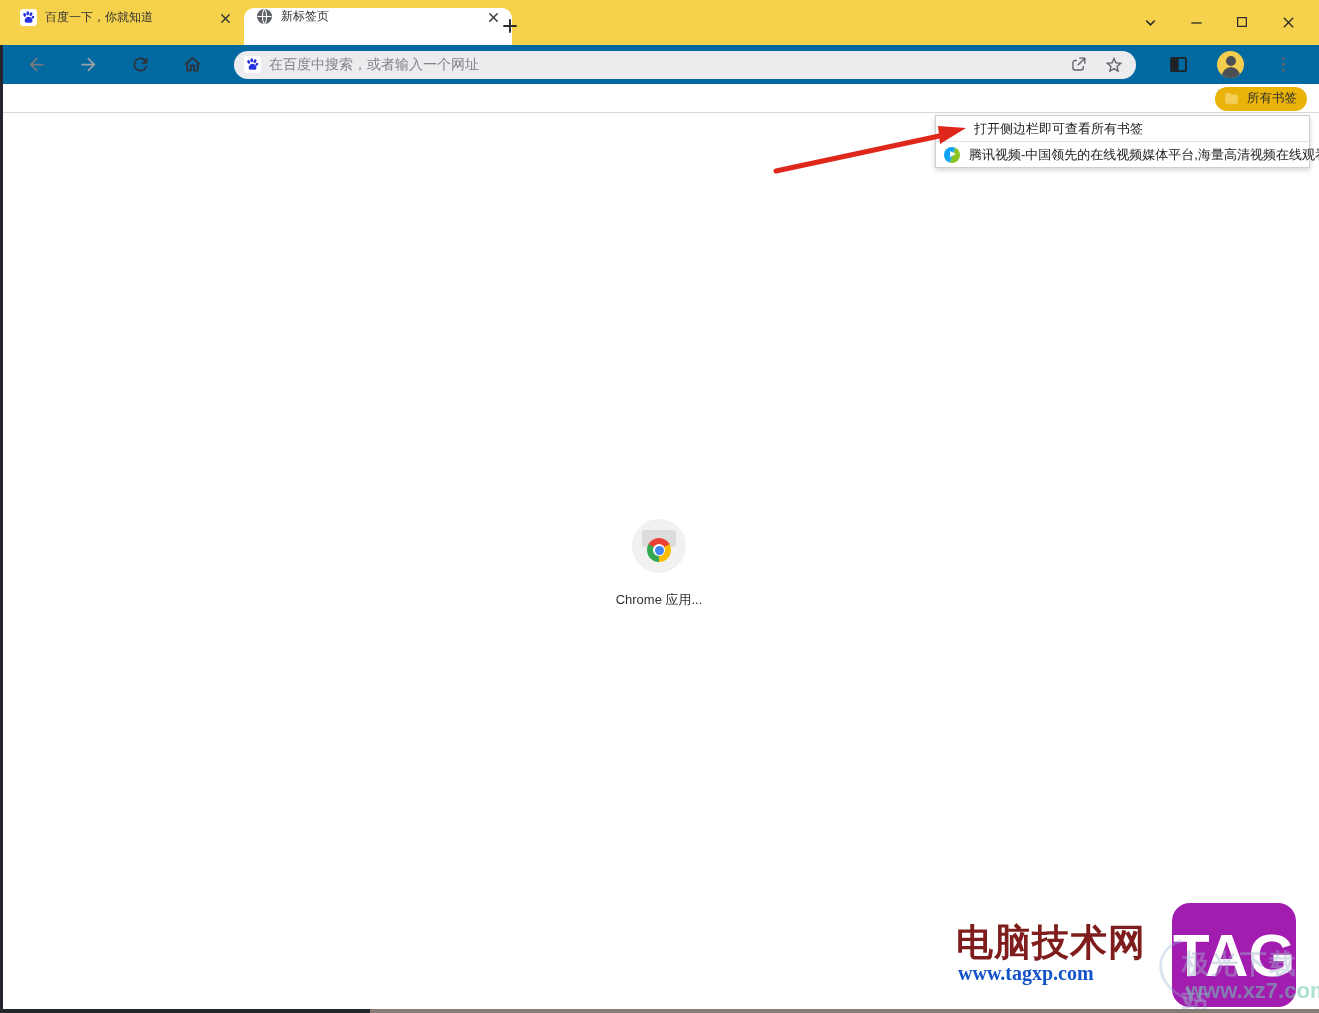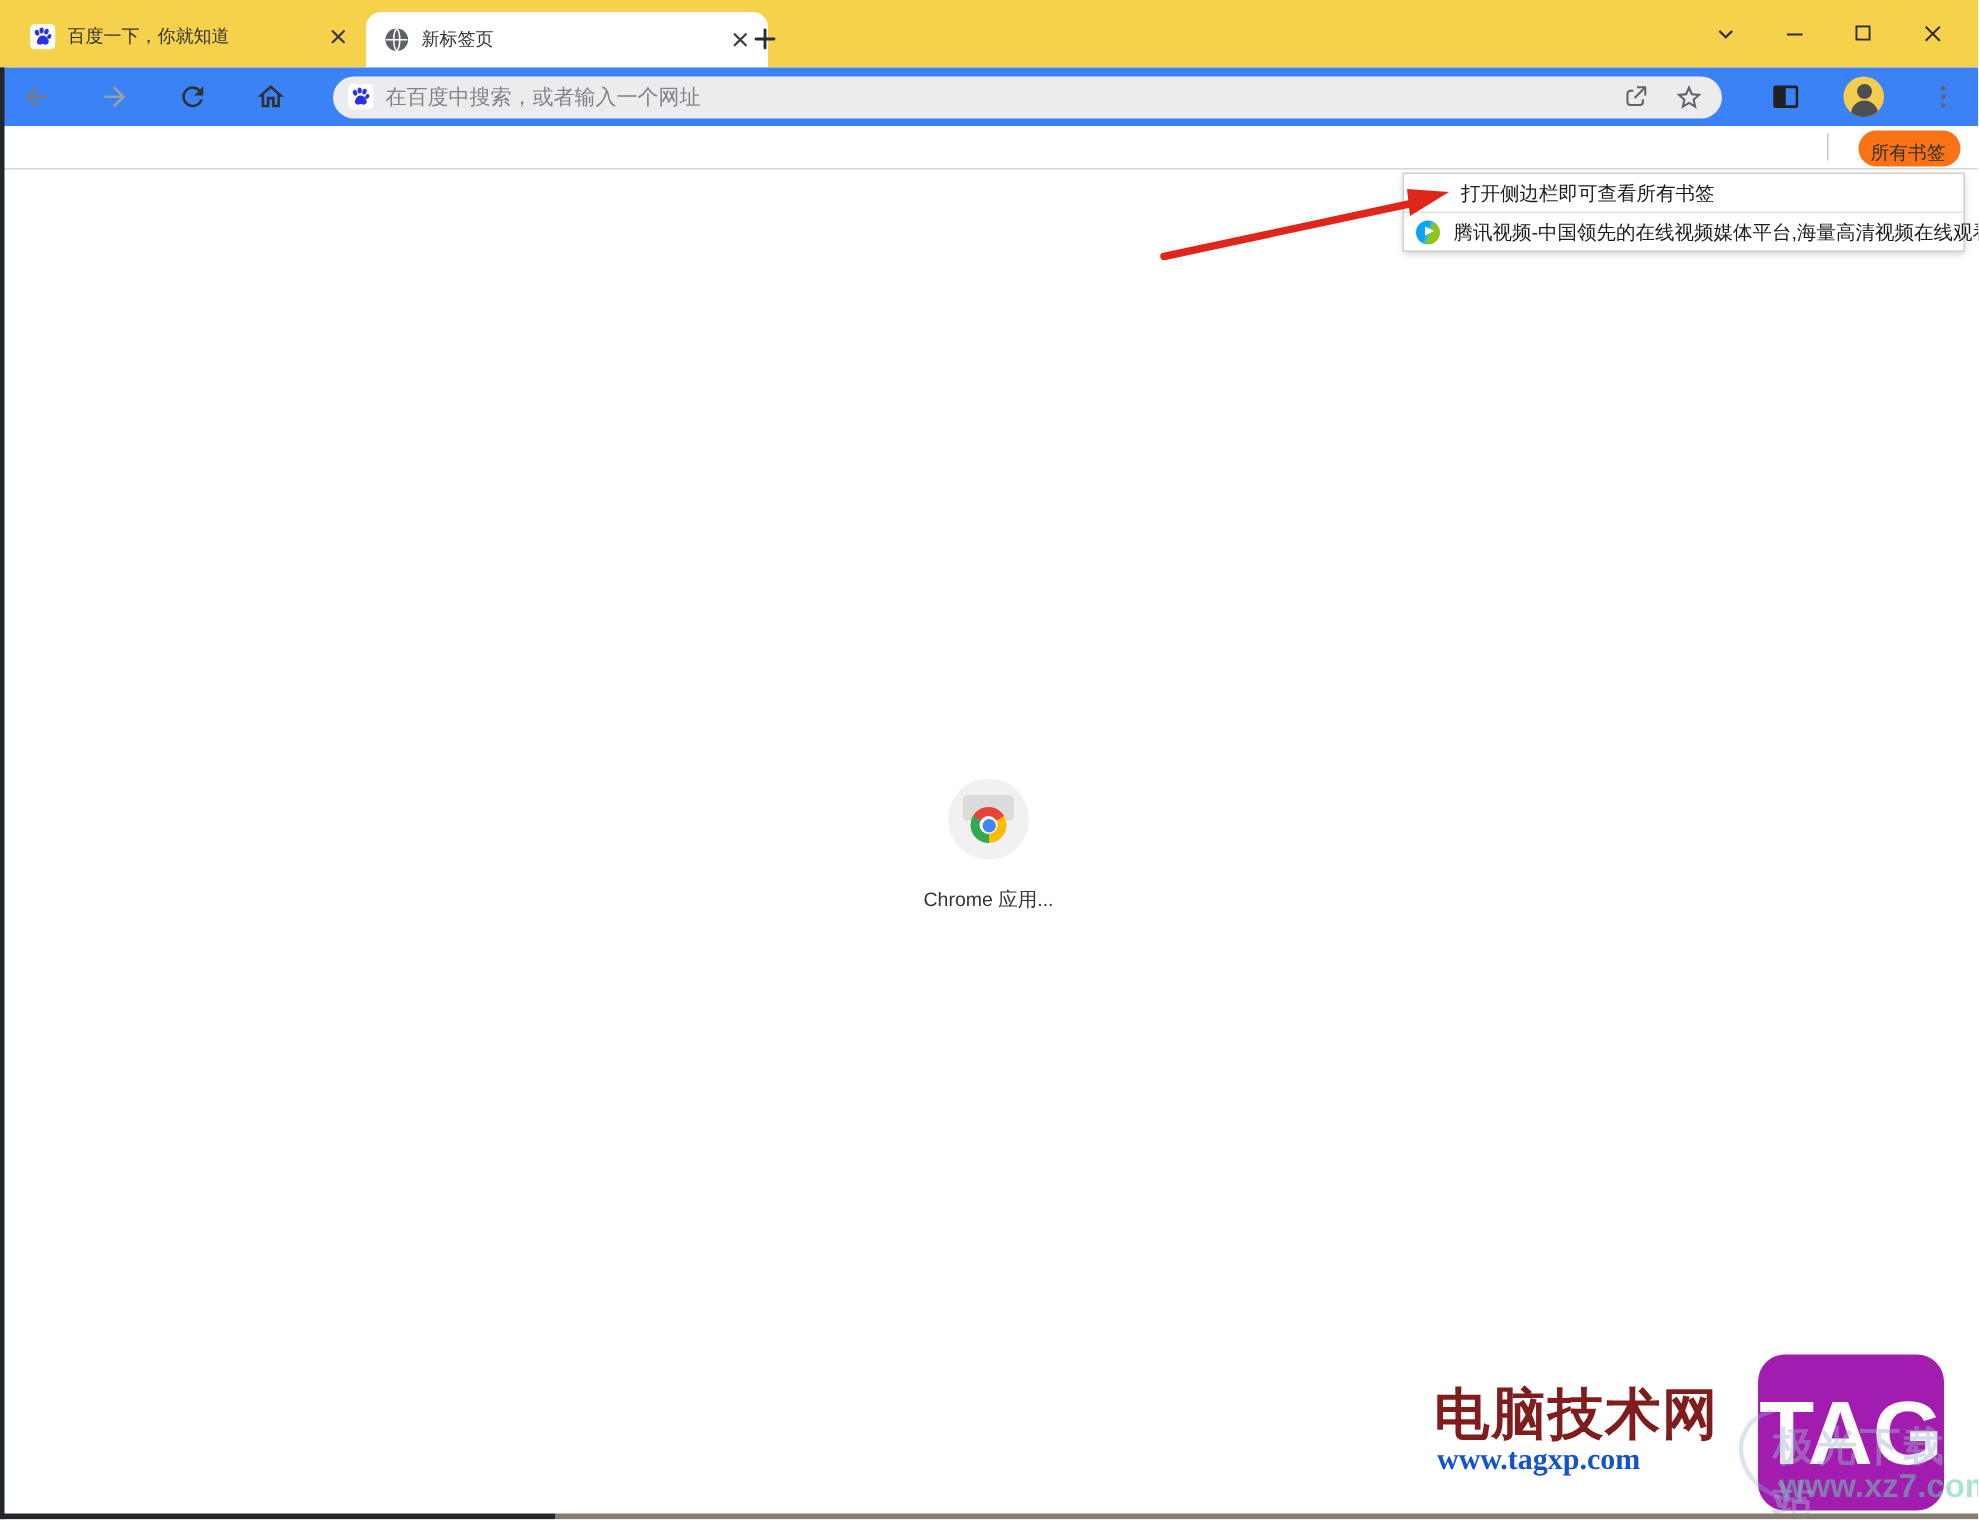--- a/index.html
+++ b/index.html
@@ -2,46 +2,46 @@
 <html><head>
 <meta charset="utf-8">
 <style>
   * { margin:0; padding:0; box-sizing:border-box; }
   html,body { width:1319px; height:1013px; overflow:hidden; }
   body { font-family:"Liberation Sans","DejaVu Sans",sans-serif; background:#fff; }
   .screen { position:relative; width:1319px; height:1013px; background:#fff; overflow:hidden; }
 
   
   .titlebar { position:absolute; left:0; top:0; width:100%; height:45px; background:#F6D24C; }
-  .tab { position:absolute; top:8px; height:37px; display:flex; align-items:center; gap:8px; padding:0 10px 0 12px; font-size:12px; color:#303134; }
+  .tab { position:absolute; top:8px; height:37px; display:flex; gap:8px; padding:0 10px 0 12px; font-size:12px; color:#303134; }
   .tab.inactive { left:8px; width:236px; height:30px; top:9px; }
   .tab.active { left:244px; width:268px; background:#fff; border-radius:10px 10px 0 0; }
   .tab .title { flex:1; white-space:nowrap; overflow:hidden; text-overflow:ellipsis; }
   .tab-close { width:18px; height:18px; display:flex; align-items:center; justify-content:center; border-radius:50%; flex:0 0 auto; }
   .favicon { width:17px; height:17px; flex:0 0 auto; display:block; }
   .newtab-btn { position:absolute; left:496px; top:12px; width:28px; height:28px; display:flex; align-items:center; justify-content:center; border-radius:50%; }
   .win-controls { position:absolute; right:8px; top:4px; height:36px; display:flex; align-items:center; }
   .win-btn { width:46px; height:32px; display:flex; align-items:center; justify-content:center; }
   .win-btn svg { stroke:#2b2b2b; }
 
   
-  .toolbar { position:absolute; left:0; top:45px; width:100%; height:39px; background:#3b82f6; display:flex; align-items:center; padding:0 8px; gap:20px; }
+  .toolbar { position:absolute; left:0; top:45px; width:100%; height:39px; background:#0369a1; display:flex; align-items:center; padding:0 20px; gap:20px; }
   .tool-btn { width:32px; height:32px; display:flex; align-items:center; justify-content:center; border-radius:50%; flex:0 0 auto; }
   .tool-btn svg { width:21px; height:21px; }
   .omnibox { flex:1; height:28px; margin:0 6px; background:#ECECEE; border-radius:14px; display:flex; align-items:center; padding:0 8px 0 10px; gap:8px; }
   .omnibox .placeholder { flex:1; font-size:14px; color:#80838a; white-space:nowrap; overflow:hidden; }
   .omni-icon-btn { width:28px; height:28px; display:flex; align-items:center; justify-content:center; border-radius:50%; flex:0 0 auto; }
   .avatar { width:27px; height:27px; border-radius:50%; background:#F3CE4E; position:relative; overflow:hidden; flex:0 0 auto; margin:0 3px; }
   .avatar::before { content:""; position:absolute; left:8.5px; top:5px; width:10px; height:10px; border-radius:50%; background:#4c4f53; }
   .avatar::after { content:""; position:absolute; left:4.5px; top:16px; width:18px; height:12px; border-radius:9px 9px 0 0; background:#4c4f53; }
 
   
   .bookmarkbar { position:absolute; left:0; top:84px; width:100%; height:29px; background:#fff; border-bottom:1px solid #D8D8D8; }
   .bm-divider { position:absolute; right:100px; top:5px; width:1px; height:18px; background:#c9c9c9; }
-  .all-bookmarks { position:absolute; right:12px; top:2.5px; height:24px; background:#f97316; border-radius:12px; display:flex; align-items:center; gap:7px; padding:0 10px 0 8px; font-size:12.5px; color:#2f3033;flex-direction:column; }
+  .all-bookmarks { position:absolute; right:12px; top:2.5px; height:24px; background:#eab308; border-radius:12px; display:flex; align-items:center; gap:7px; padding:0 10px 0 8px; font-size:12.5px; color:#2f3033; }
 
   
   .content { position:absolute; left:0; top:114px; width:100%; height:786px; background:#fff; }
   .apps-shortcut { position:absolute; left:603px; top:405px; width:112px; text-align:center; }
   .apps-circle { position:relative; width:54px; height:54px; border-radius:50%; background:#F1F1F2; margin:0 auto; }
   .apps-rect { position:absolute; left:10px; top:11px; width:34px; height:17px; border-radius:3px; background:#DCDCDD; }
   .chrome-logo { position:absolute; left:15px; top:19px; width:24px; height:24px; border-radius:50%;
     background:conic-gradient(from -60deg,#EA4335 0 120deg,#FBBC05 0 240deg,#34A853 0 360deg); }
   .chrome-logo::before { content:""; position:absolute; inset:6px; border-radius:50%; background:#fff; }
   .chrome-logo::after { content:""; position:absolute; inset:7.5px; border-radius:50%; background:#4285F4; }

